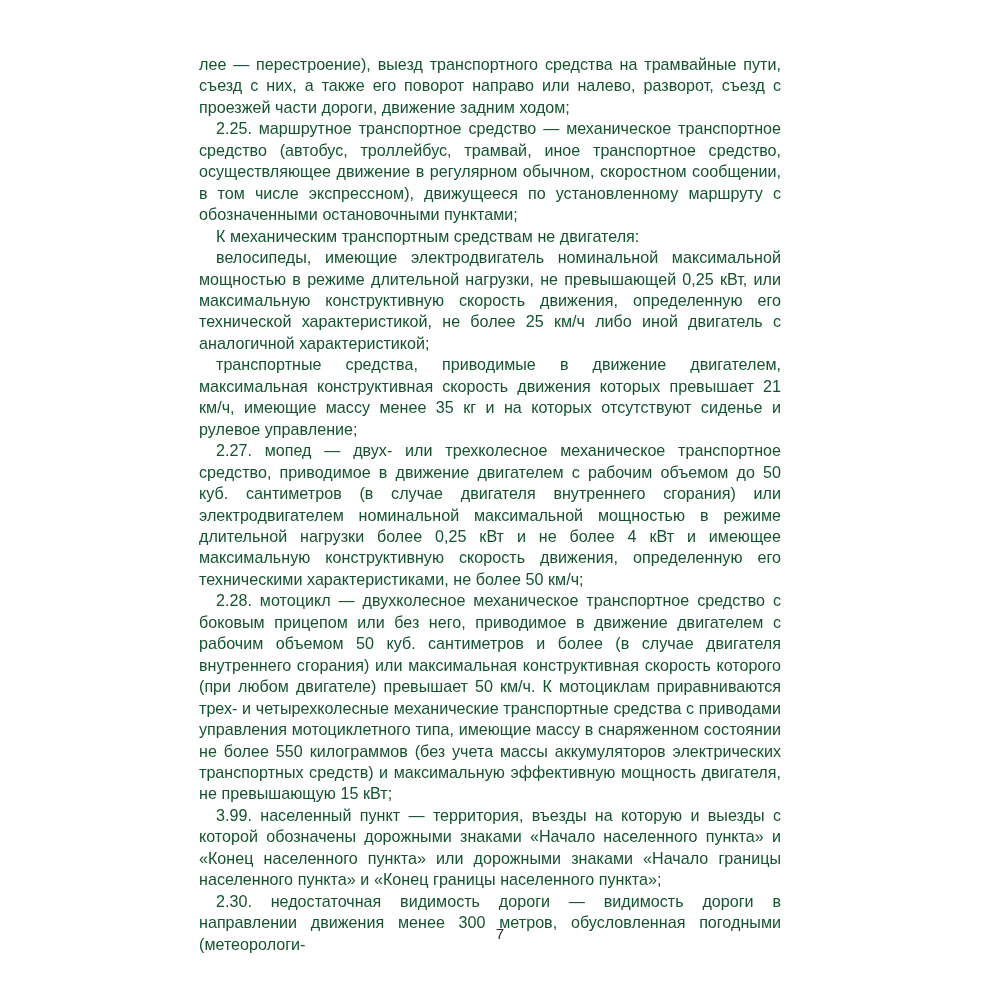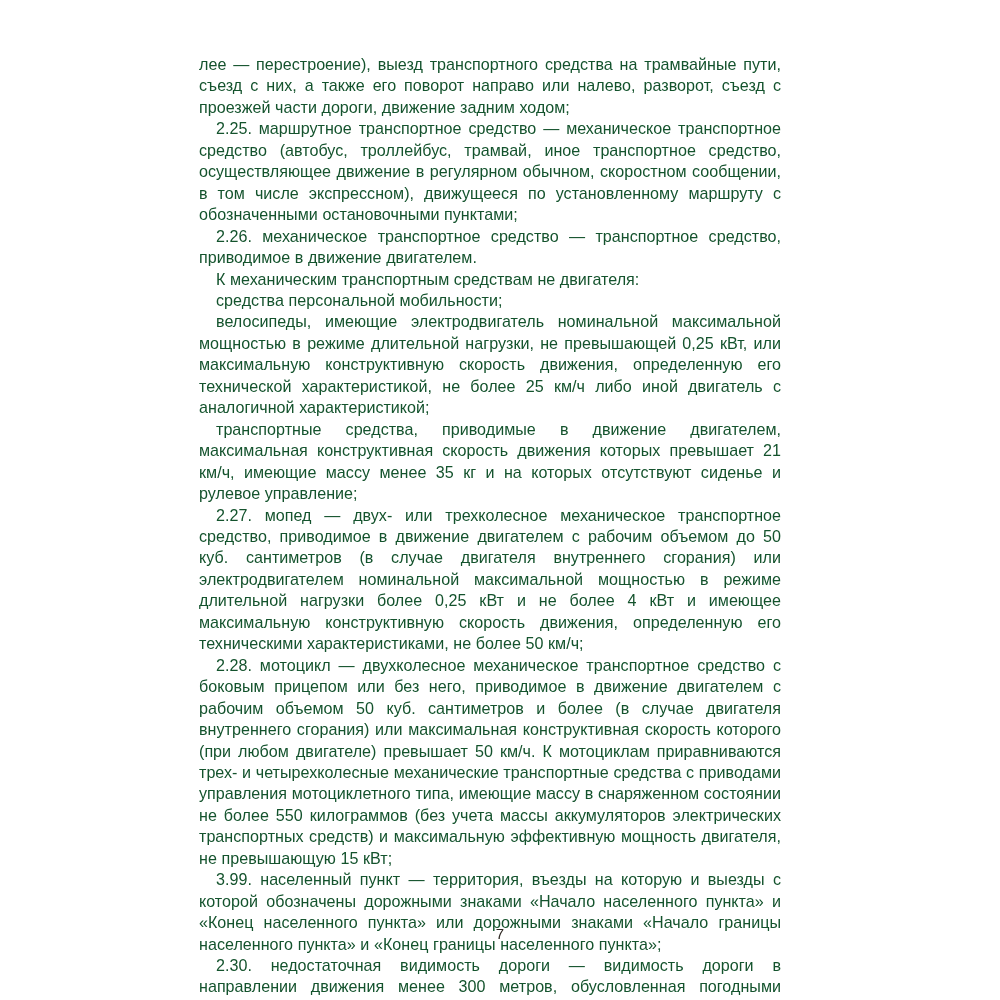--- a/index.html
+++ b/index.html
@@ -60,25 +60,23 @@
 <body>
 
 <div class="page">
 
   <div class="text-column">
 
     <p class="para cont">лее — перестроение), выезд транспортного средства на трамвайные пути, съезд с них, а также его поворот направо или налево, разворот, съезд с проезжей части дороги, движение задним ходом;</p>
 
     <p class="para indent">2.25. маршрутное транспортное средство — механическое транспортное средство (автобус, троллейбус, трамвай, иное транспортное средство, осуществляющее движение в регулярном обычном, скоростном сообщении, в том числе экспрессном), движущееся по установленному маршруту с обозначенными остановочными пунктами;</p>
 
-    <p class="para indent">2.26. механическое транспортное средство — транспортное средство, приводимое в движение двигателем.</p>
 
     <p class="para indent">К механическим транспортным средствам не двигателя:</p>
 
-    <p class="para indent">средства персональной мобильности;</p>
 
     <p class="para indent">велосипеды, имеющие электродвигатель номинальной максимальной мощностью в режиме длительной нагрузки, не превышающей 0,25 кВт, или максимальную конструктивную скорость движения, определенную его технической характеристикой, не более 25 км/ч либо иной двигатель с аналогичной характеристикой;</p>
 
     <p class="para indent">транспортные средства, приводимые в движение двигателем, максимальная конструктивная скорость движения которых превышает 21 км/ч, имеющие массу менее 35 кг и на которых отсутствуют сиденье и рулевое управление;</p>
 
     <p class="para indent">2.27. мопед — двух- или трехколесное механическое транспортное средство, приводимое в движение двигателем с рабочим объемом до 50 куб. сантиметров (в случае двигателя внутреннего сгорания) или электродвигателем номинальной максимальной мощностью в режиме длительной нагрузки более 0,25 кВт и не более 4 кВт и имеющее максимальную конструктивную скорость движения, определенную его техническими характеристиками, не более 50 км/ч;</p>
 
     <p class="para indent">2.28. мотоцикл — двухколесное механическое транспортное средство с боковым прицепом или без него, приводимое в движение двигателем с рабочим объемом 50 куб. сантиметров и более (в случае двигателя внутреннего сгорания) или максимальная конструктивная скорость которого (при любом двигателе) превышает 50 км/ч. К мотоциклам приравниваются трех- и четырехколесные механические транспортные средства с приводами управления мотоциклетного типа, имеющие массу в снаряженном состоянии не более 550 килограммов (без учета массы аккумуляторов электрических транспортных средств) и максимальную эффективную мощность двигателя, не превышающую 15 кВт;</p>
 
     <p class="para indent">3.99. населенный пункт — территория, въезды на которую и выезды с которой обозначены дорожными знаками «Начало населенного пункта» и «Конец населенного пункта» или дорожными знаками «Начало границы населенного пункта» и «Конец границы населенного пункта»;</p>

